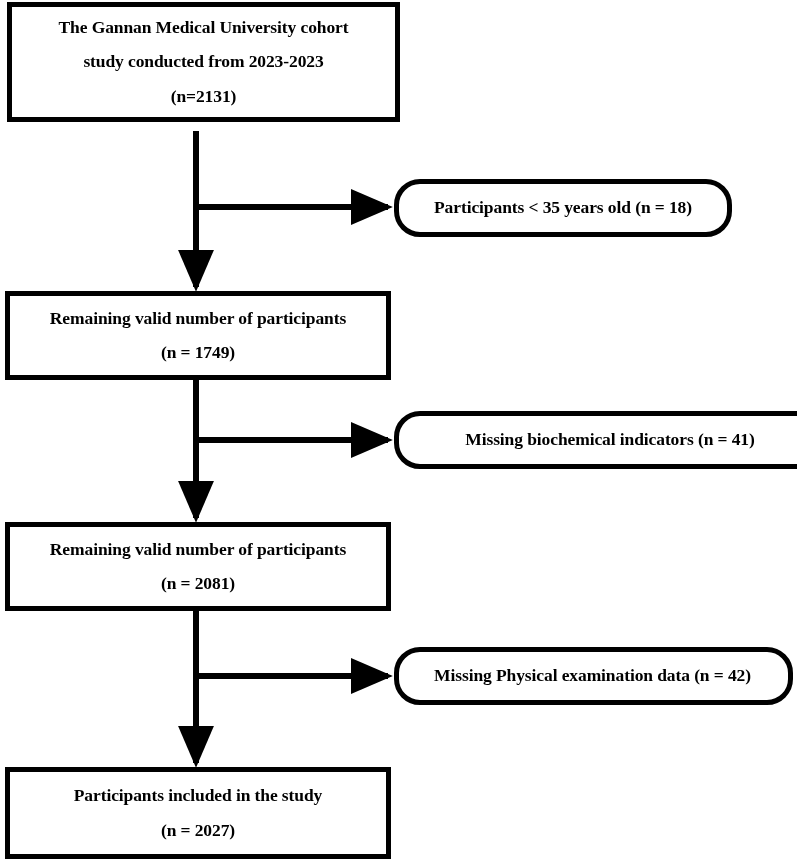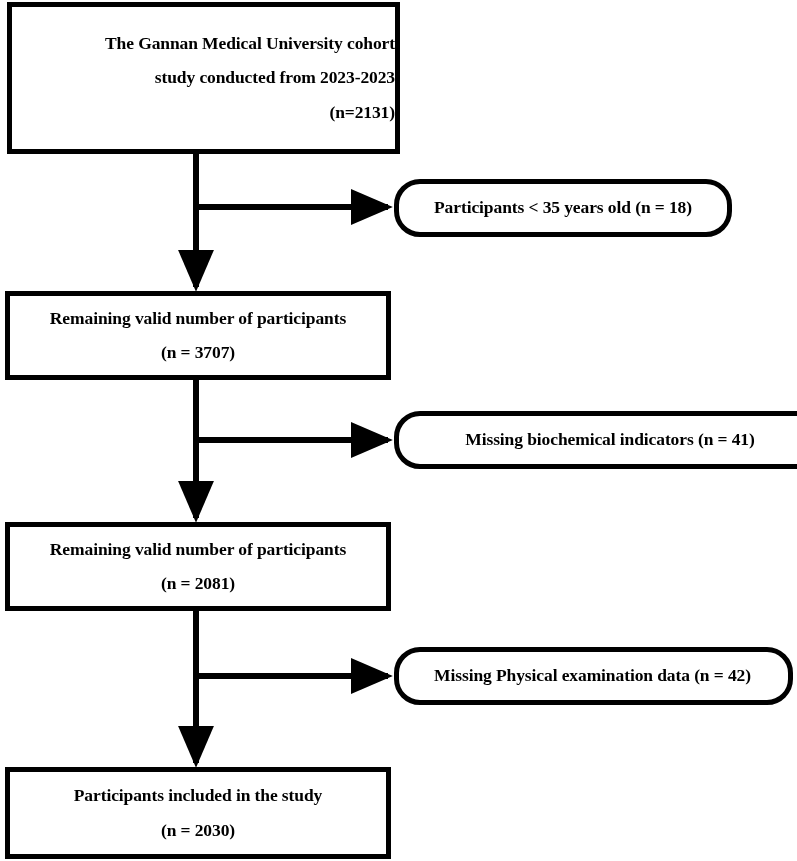--- a/index.html
+++ b/index.html
@@ -48,21 +48,21 @@
   }
   .node.main .line + .line {
     margin-top: 17px;
   }
   .node.exclusion {
     font-size: 17.5px;
     padding: 0 10px;
     border-radius: 26px;
   }
   
-  #node-cohort   { left: 7px;   top: 2px;   width: 393px; height: 152px; align-items: flex-end; }
+  #node-cohort   { left: 7px;   top: 2px;   width: 393px; height: 120px; }
   #node-valid-1  { left: 5px;   top: 291px; width: 386px; height: 89px;  }
   #node-valid-2  { left: 5px;   top: 522px; width: 386px; height: 89px;  }
   #node-included { left: 5px;   top: 767px; width: 386px; height: 92px;  }
   
   #node-excl-age      { left: 394px; top: 179px; width: 338px; height: 58px; }
   #node-excl-biochem  { left: 394px; top: 411px; width: 432px; height: 58px; }
   #node-excl-physical { left: 394px; top: 647px; width: 399px; height: 58px; padding-left: 8px; }
 </style>
 </head>
 <body>
@@ -90,31 +90,31 @@
   </svg>
 
   <div class="node main" id="node-cohort">
     <span class="line">The Gannan Medical University cohort</span>
     <span class="line">study conducted from 2023-2023</span>
     <span class="line">(n=2131)</span>
   </div>
 
   <div class="node main" id="node-valid-1">
     <span class="line">Remaining valid number of participants</span>
-    <span class="line">(n = 3707)</span>
+    <span class="line">(n = 1749)</span>
   </div>
 
   <div class="node main" id="node-valid-2">
     <span class="line">Remaining valid number of participants</span>
     <span class="line">(n = 2081)</span>
   </div>
 
   <div class="node main" id="node-included">
     <span class="line">Participants included in the study</span>
-    <span class="line">(n = 2030)</span>
+    <span class="line">(n = 2027)</span>
   </div>
 
   <div class="node exclusion" id="node-excl-age">
     <span class="line">Participants &lt; 35 years old (n = 18)</span>
   </div>
 
   <div class="node exclusion" id="node-excl-biochem">
     <span class="line">Missing biochemical indicators (n = 41)</span>
   </div>
 

